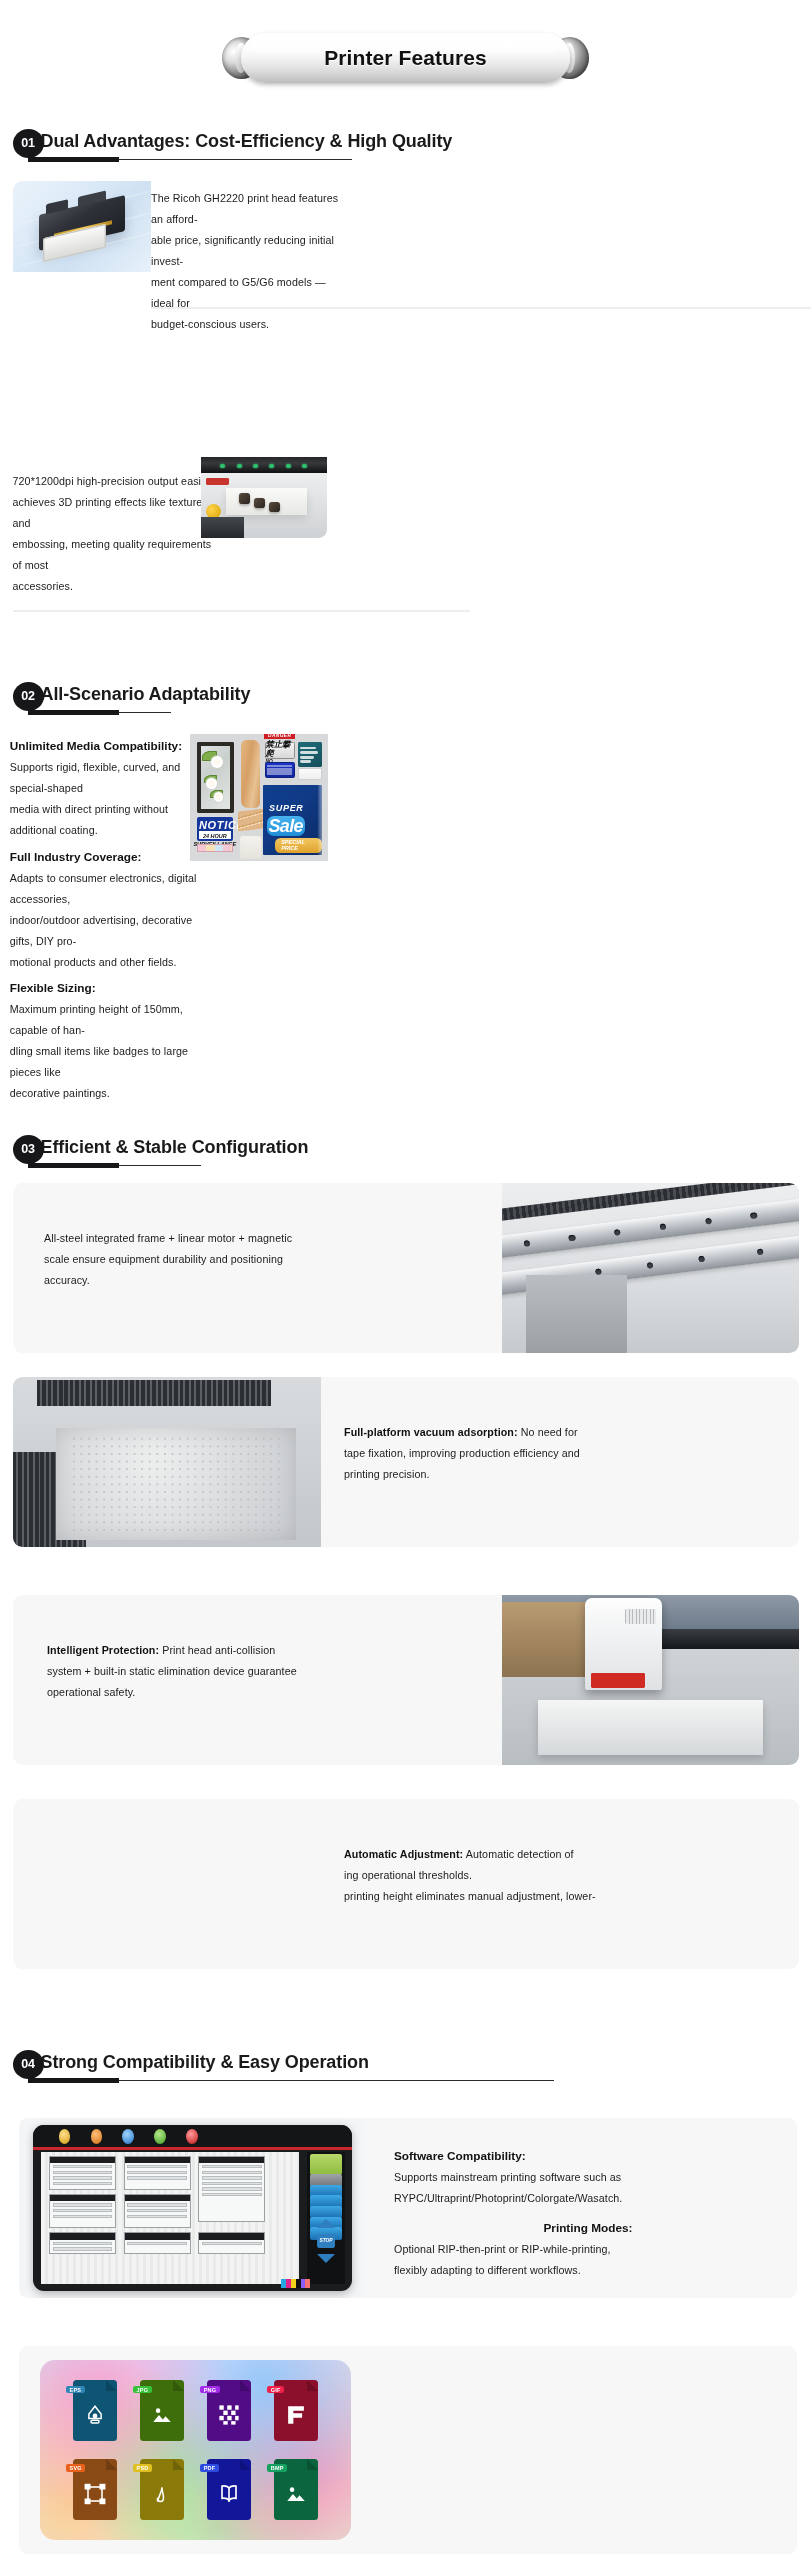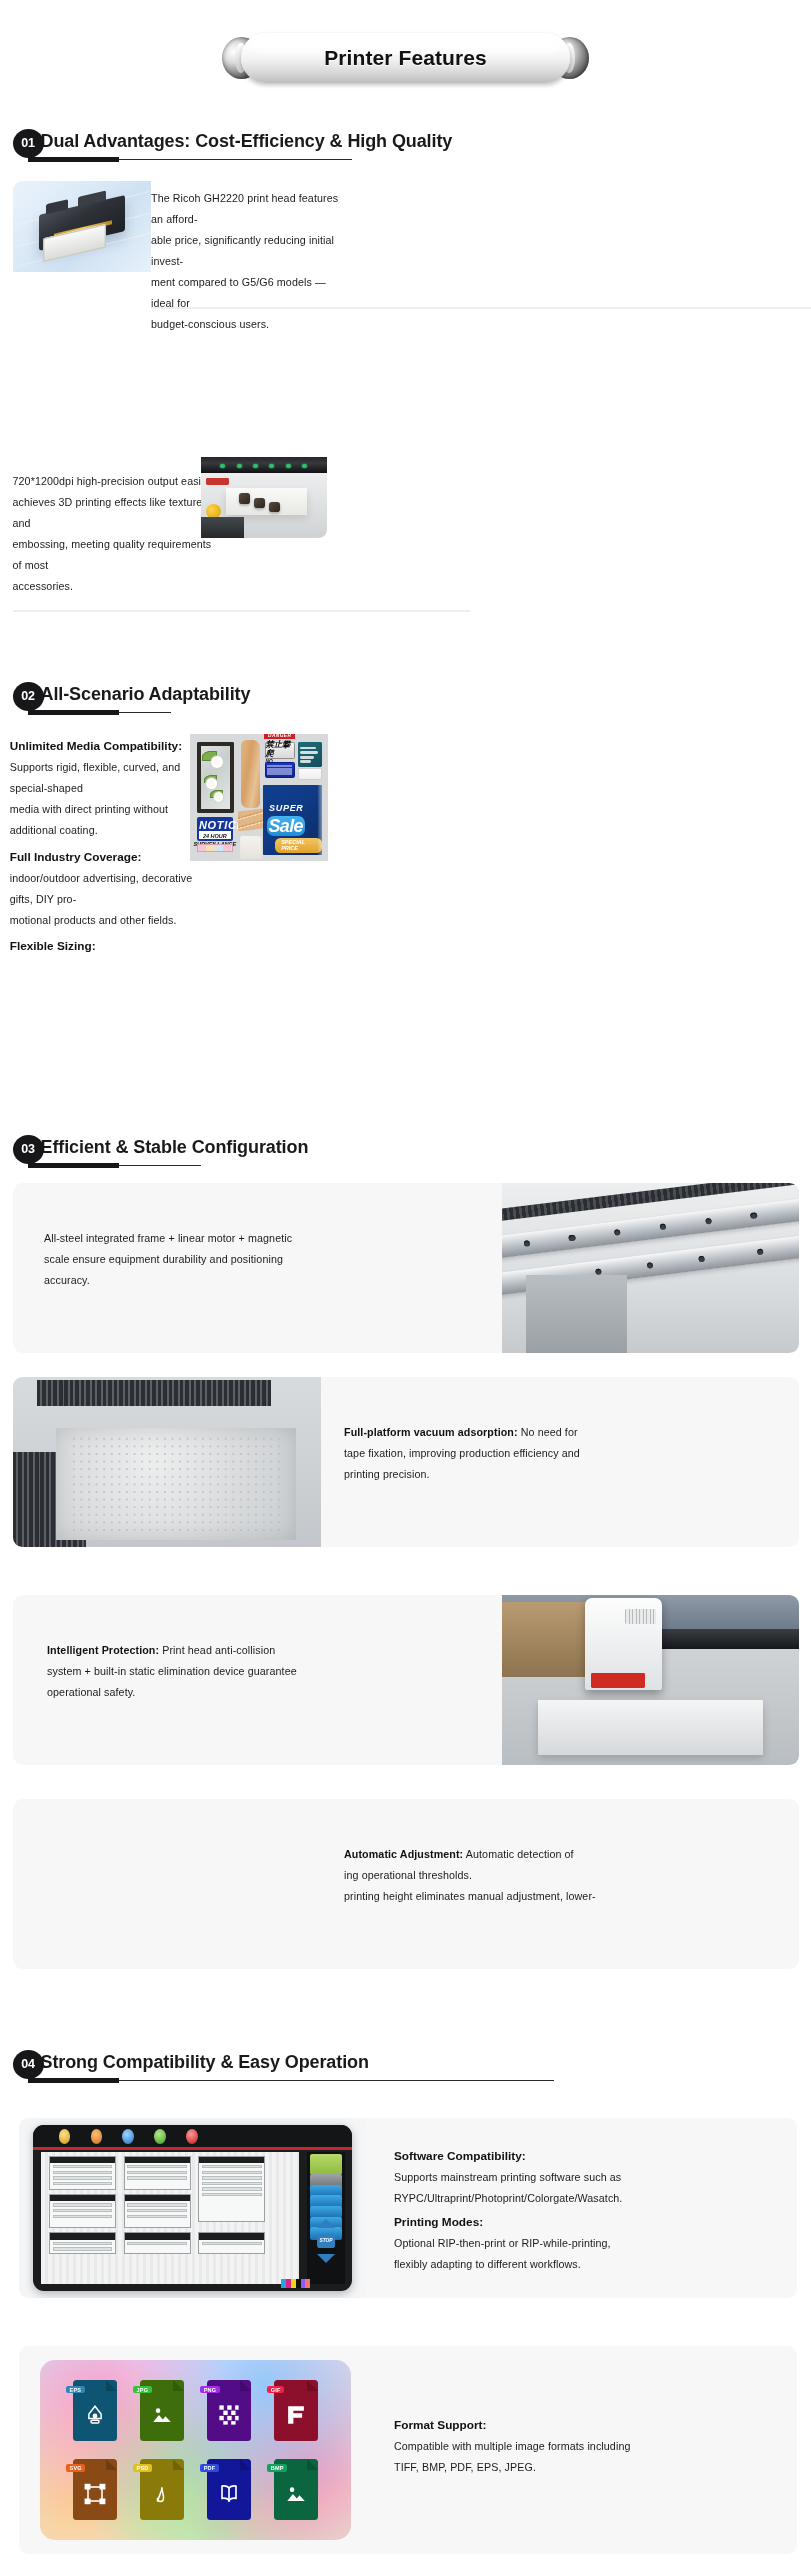--- a/index.html
+++ b/index.html
@@ -619,24 +619,30 @@
   </div>
 
   <div style="position:absolute;left:9.7px;top:736px;width:208px;">
     <div class="sub-h">Unlimited Media Compatibility:</div>
     <div class="para" style="position:static;">
       <div>Supports rigid, flexible, curved, and special-shaped</div>
       <div>media with direct printing without additional coating.</div>
     </div>
     <div class="sub-h" style="margin-top:5.5px;">Full Industry Coverage:</div>
     <div class="para" style="position:static;">
+      <div>Adapts to consumer electronics, digital accessories,</div>
       <div>indoor/outdoor advertising, decorative gifts, DIY pro-</div>
       <div>motional products and other fields.</div>
     </div>
     <div class="sub-h" style="margin-top:5.5px;">Flexible Sizing:</div>
+    <div class="para" style="position:static;">
+      <div>Maximum printing height of 150mm, capable of han-</div>
+      <div>dling small items like badges to large pieces like</div>
+      <div>decorative paintings.</div>
+    </div>
   </div>
 
   <div class="img ph-collage" style="left:190px;top:734px;width:138px;height:127px;">
     <span class="tile tile-glass" style="left:5%;top:6%;width:27%;height:56%;">
       <i class="leaf" style="left:4%;top:8%;width:52%;height:16%;"></i>
       <i class="flower" style="left:36%;top:16%;width:11.8px;height:11.8px;"></i>
       <i class="leaf" style="left:10%;top:46%;width:46%;height:14%;"></i>
       <i class="flower" style="left:18%;top:52%;width:10.4px;height:10.4px;"></i>
       <i class="leaf" style="left:30%;top:70%;width:46%;height:13%;"></i>
       <i class="flower" style="left:44%;top:74%;width:9.7px;height:9.7px;"></i>
@@ -853,21 +859,21 @@
       </span>
     </div>
   </div>
 
   <div style="position:absolute;left:394px;top:2146px;width:388px;">
     <div class="sub-h">Software Compatibility:</div>
     <div class="para" style="position:static;">
       <div>Supports mainstream printing software such as</div>
       <div>RYPC/Ultraprint/Photoprint/Colorgate/Wasatch.</div>
     </div>
-    <div class="sub-h" style="margin-top:3px;">Printing Modes:</div>
+    <div class="sub-h" style="margin-top:9px;text-align:center;">Printing Modes:</div>
     <div class="para" style="position:static;">
       <div>Optional RIP-then-print or RIP-while-printing,</div>
       <div>flexibly adapting to different workflows.</div>
     </div>
   </div>
 
   <div class="card" style="left:19.4px;top:2346px;width:778px;height:208px;"></div>
   <div class="img ph-formats" style="left:40px;top:2360px;width:311px;height:180px;">
     <div class="fgrid" id="fgrid">
         <div class="fcard">
@@ -940,22 +946,15 @@
           <div class="fdoc" style="background: rgb(11, 102, 64);"></div>
           <div class="ftag" style="background: rgb(20, 160, 94);">BMP</div>
           <div class="fglyph"><svg width="22" height="21" viewBox="0 0 24 24" fill="#fff">
               <circle cx="7.5" cy="7" r="2.6"></circle>
               <path d="M2 20l6.5-8 4.5 5 3-3.5L22 20z"></path>
             </svg></div>
         </div>
       </div>
   </div>
 
-  <div style="position:absolute;left:394px;top:2415px;width:388px;">
-    <div class="sub-h">Format Support:</div>
-    <div class="para" style="position:static;">
-      <div>Compatible with multiple image formats including</div>
-      <div>TIFF, BMP, PDF, EPS, JPEG.</div>
-    </div>
-  </div>
 
 </div>
 
 
 </body></html>

